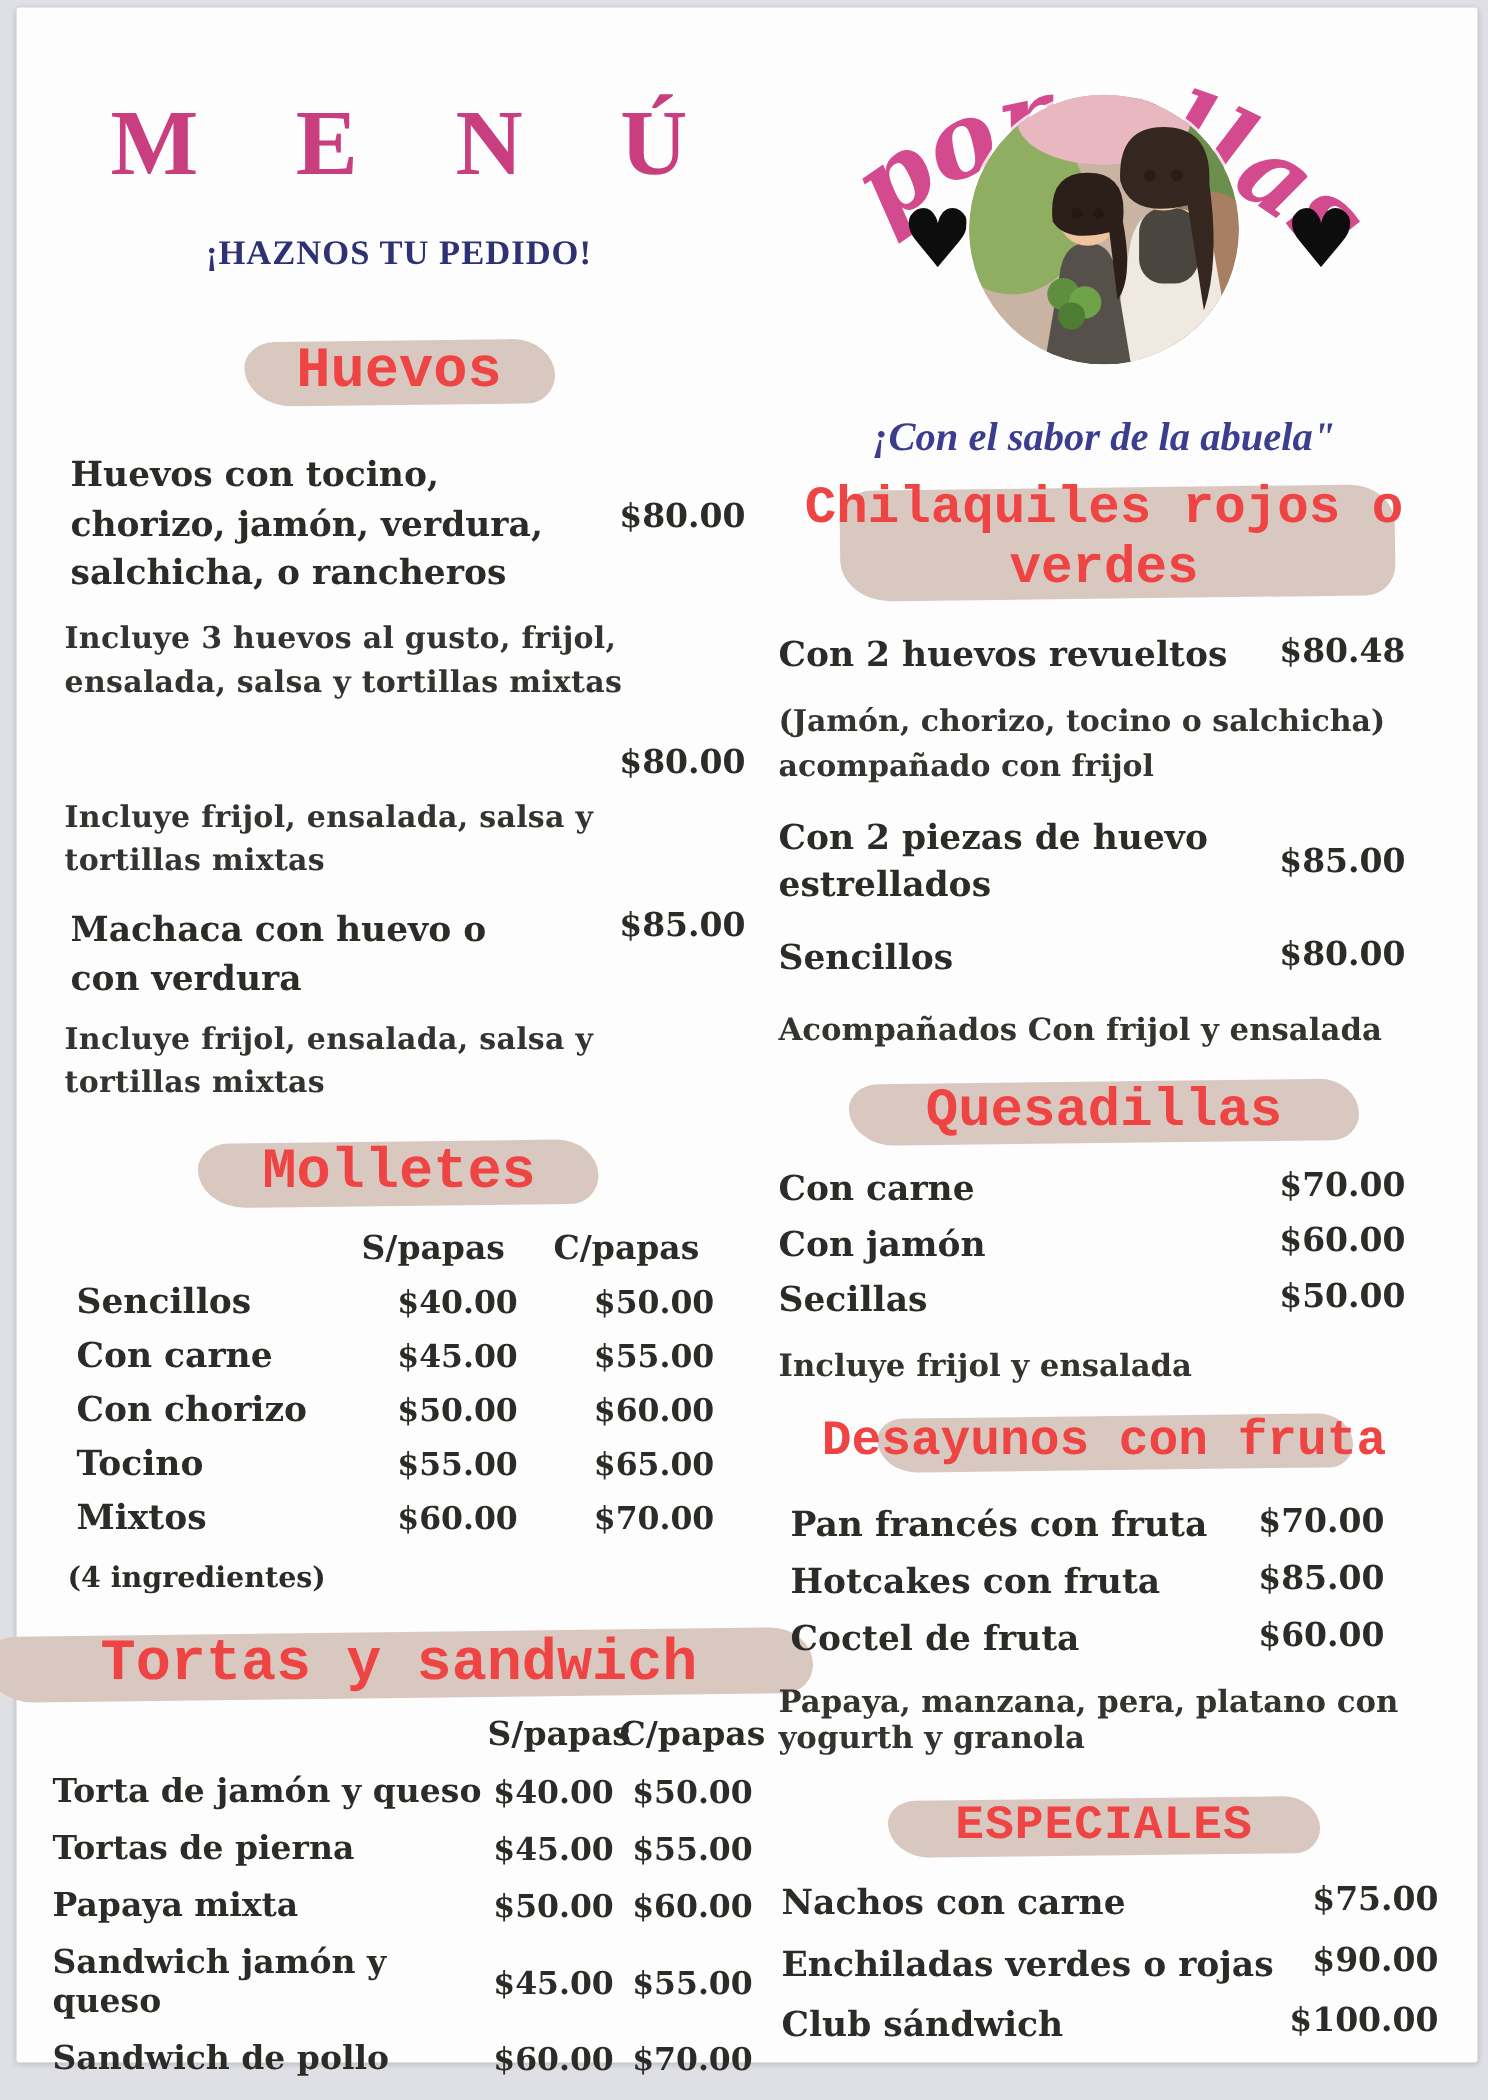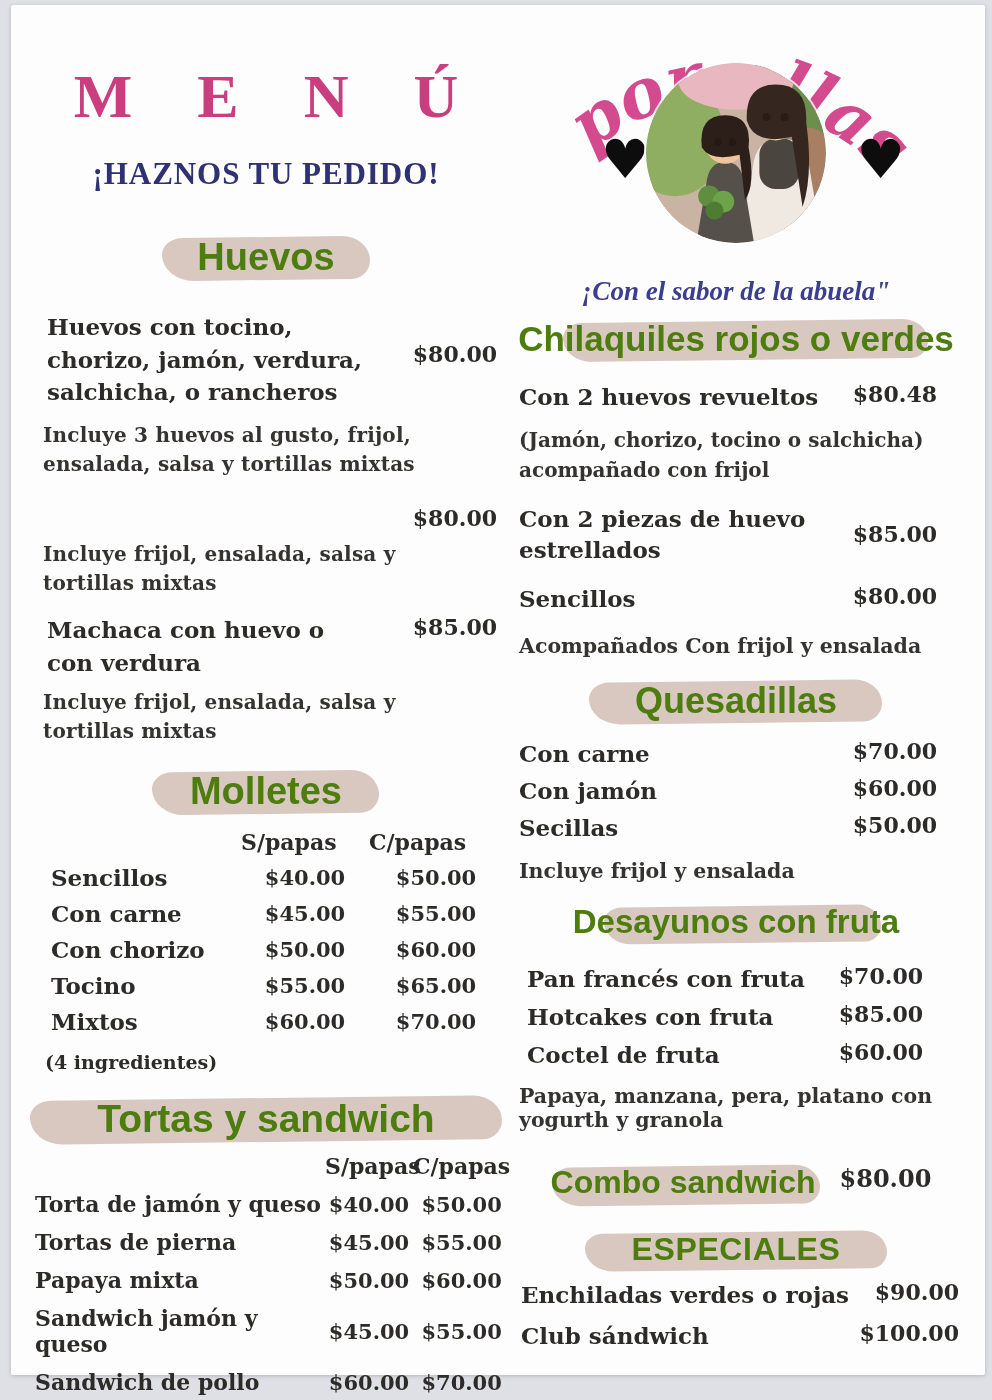--- a/index.html
+++ b/index.html
@@ -24,28 +24,28 @@
   
   .menu-title {
     margin:56px 0 0; text-align:center;
     font-family:"Liberation Serif", serif;
     font-size:62px; font-weight:700; color:#c93e7e;
     letter-spacing:.40em; text-indent:.40em;
   }
   .menu-subtitle {
     margin-top:24px; text-align:center;
     font-family:"Liberation Serif", serif;
-    font-size:31px; font-weight:700; color:#2e3173;
+    font-size:23px; font-weight:700; color:#2e3173;
     letter-spacing:.03em;
   }
   .sec-head { text-align:center; position:relative; }
   .swash {
     position:relative; display:inline-block;
-    font-family:Liberation Sans, sans-serif;
-    font-weight:700; color:#4d7c0f;
+    font-family:Liberation Mono, monospace;
+    font-weight:700; color:#ef4444;
     padding:2px 10px;
     z-index:0;
   }
   .swash::before {
     content:""; position:absolute; z-index:-1;
     background:#d9c8c0;
     border-radius:22px 30px 20px 34px / 18px 26px 20px 28px;
     transform:rotate(-.7deg);
   }
   .swash.full::before  { inset:6% -16% 2% -16%; }
@@ -311,29 +311,30 @@
       <span class="r-name">Hotcakes con fruta</span>
       <span class="r-price">$85.00</span>
     </div>
     <div class="r-item" style="margin-top:7px; padding-left:22px; padding-right:44px;">
       <span class="r-name">Coctel de fruta</span>
       <span class="r-price">$60.00</span>
     </div>
 
     <div class="r-note" style="margin-top:14px; width:440px;">Papaya, manzana, pera, platano con yogurth y granola</div>
 
-    <div class="combo-row">
-      <span class="swash tail h-combo">Combo sandwich</span><span class="combo-price">$80.00</span>
-    </div>
 
     <div class="sec-head">
       <span class="swash full h-especiales">ESPECIALES</span>
     </div>
 
     <div class="esp">
+      <div class="r-item" style="margin-top:16px;">
+        <span class="r-name">Nachos con carne</span>
+        <span class="r-price">$75.00</span>
+      </div>
       <div class="r-item" style="margin-top:9px;">
         <span class="r-name">Enchiladas verdes o rojas</span>
         <span class="r-price">$90.00</span>
       </div>
       <div class="r-item" style="margin-top:9px;">
         <span class="r-name">Club sándwich</span>
         <span class="r-price">$100.00</span>
       </div>
     </div>
 

